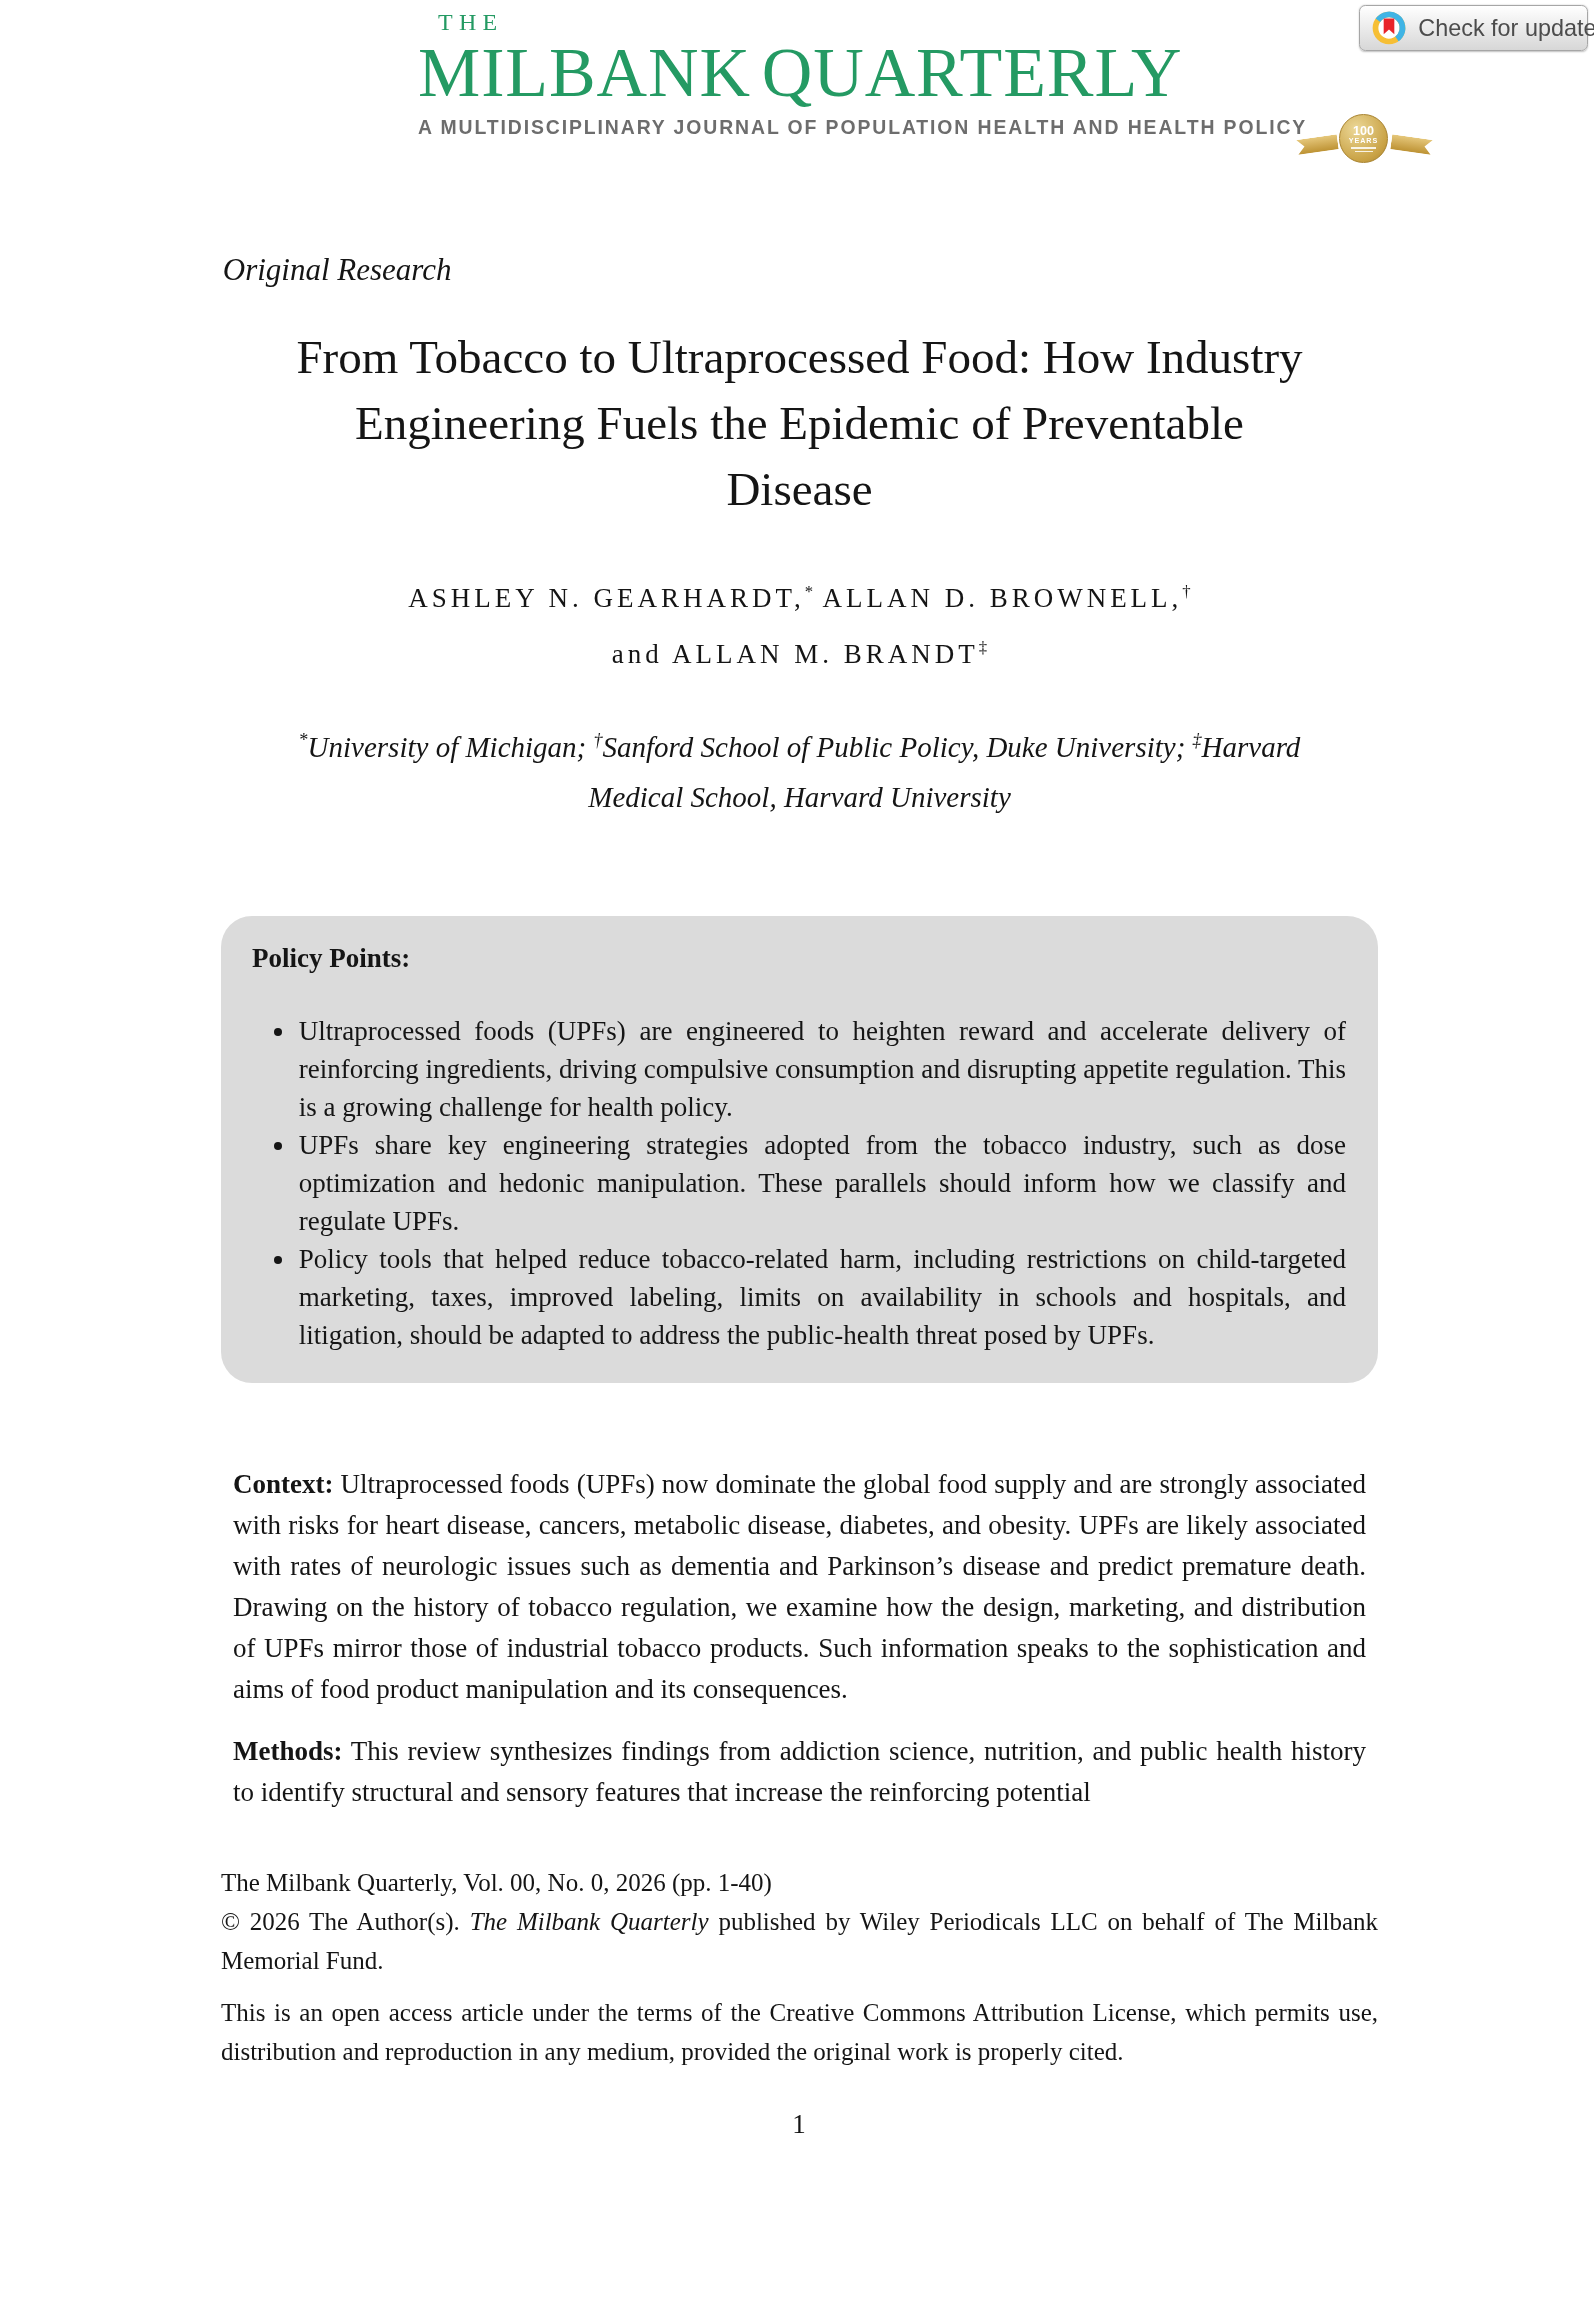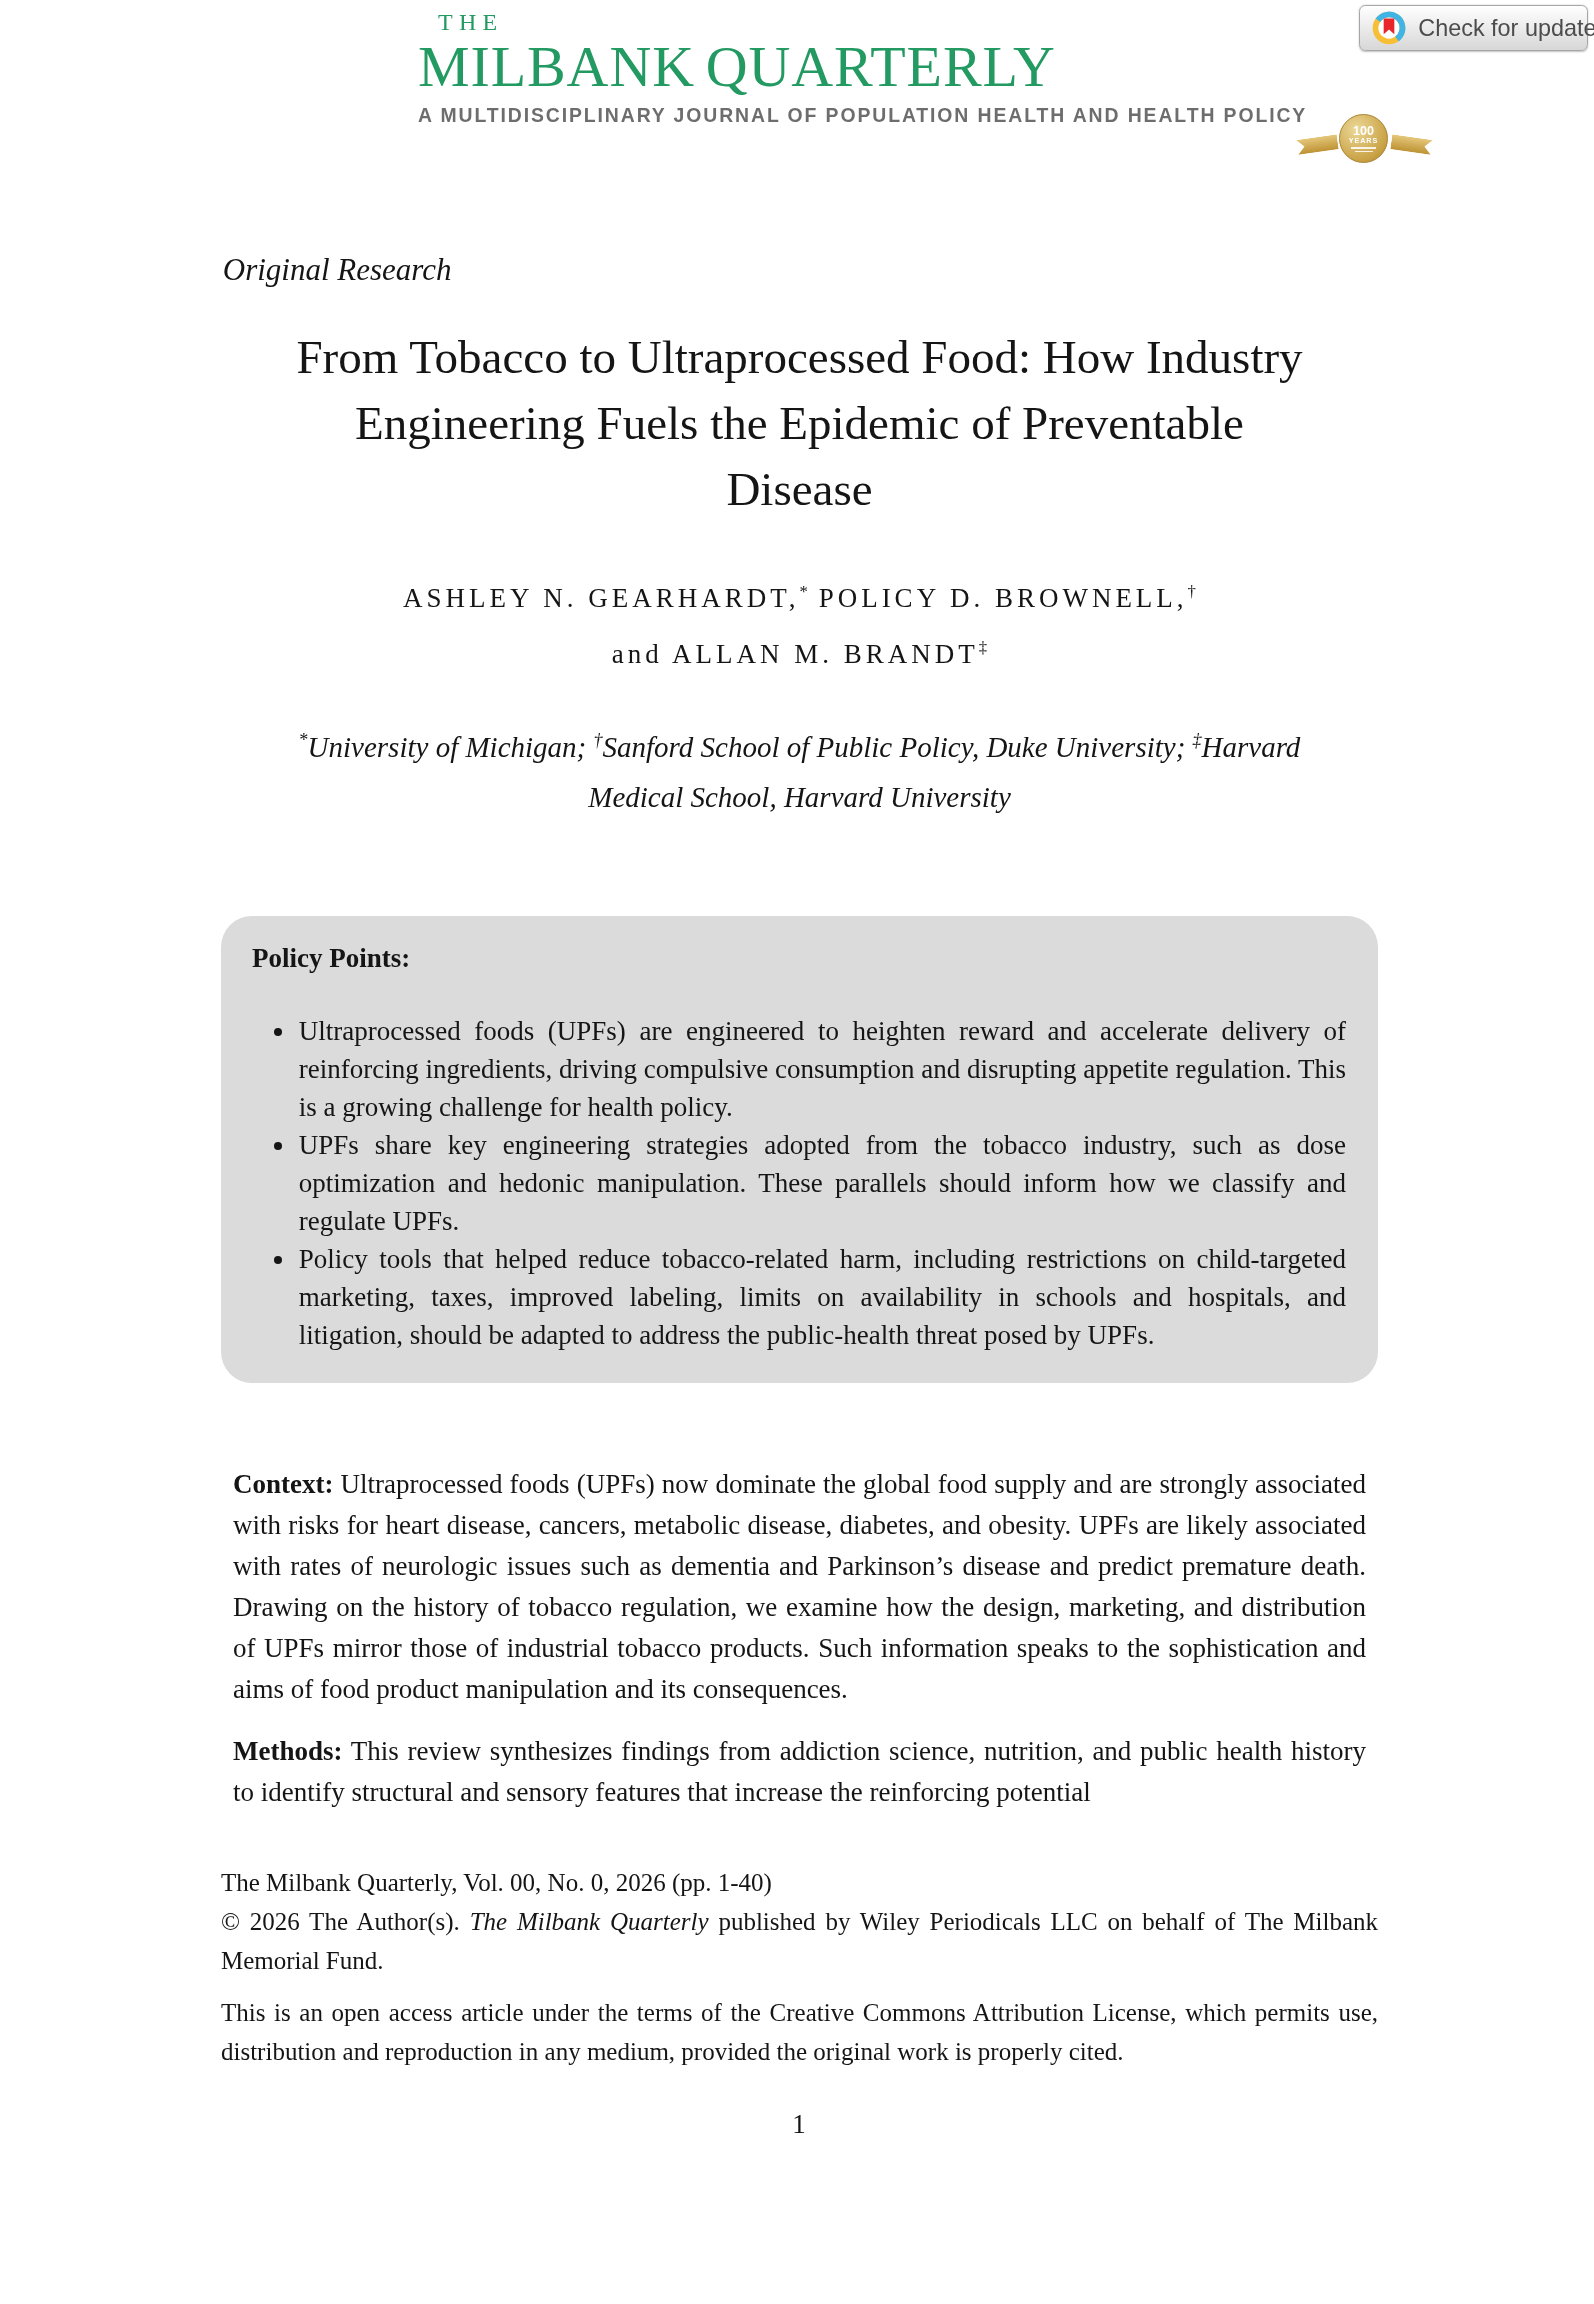--- a/index.html
+++ b/index.html
@@ -6,21 +6,21 @@
   .page {
     position:relative; width:1595px; height:2304px; margin:0 auto;
     background:#ffffff; overflow:hidden;
     font-family:"Liberation Serif", serif; color:#151515;
   }
 
   
   .header { position:absolute; top:0; left:0; width:100%; height:212px; }
   .masthead { position:absolute; left:418px; top:9px; }
   .masthead-the { font-size:24px; letter-spacing:6.3px; color:#249a63; margin-left:20px; }
-  .wordmark { font-size:58px; line-height:1.02; color:#249a63; letter-spacing:0.9px; margin-top:0.9px; white-space:nowrap; }
+  .wordmark { font-size:70px; line-height:1.02; color:#249a63; letter-spacing:0.9px; margin-top:0.9px; white-space:nowrap; }
   .wordmark .qpart { margin-left:10.8px; }
   .tagline {
     margin-top:8px; font-family:"Liberation Sans", sans-serif;
     font-size:19.4px; letter-spacing:1.9px; color:#6d6d6d; white-space:nowrap;font-weight:bold;
   }
 
   
   .crossmark-btn {
     position:absolute; top:5.4px; right:7.2px; width:229px; height:46px;
     border:0.9px solid #a6a6a6; border-radius:6.3px;
@@ -127,21 +127,21 @@
 
     <div class="section-label">Original Research</div>
 
     <h1 class="title">
       <span>From Tobacco to Ultraprocessed Food: How Industry</span><br>
       <span>Engineering Fuels the Epidemic of Preventable</span><br>
       <span>Disease</span>
     </h1>
 
     <div class="authors">
-      <span>ASHLEY N. GEARHARDT,</span><sup>*</sup><span> POLICY D. BROWNELL,</span><sup>†</sup><br>
+      <span>ASHLEY N. GEARHARDT,</span><sup>*</sup><span> ALLAN D. BROWNELL,</span><sup>†</sup><br>
       <span>and ALLAN M. BRANDT</span><sup>‡</sup>
     </div>
 
     <div class="affiliations">
       <sup>*</sup><span>University of Michigan; </span><sup>†</sup><span>Sanford School of Public Policy, Duke University; </span><sup>‡</sup><span>Harvard</span><br>
       <span>Medical School, Harvard University</span>
     </div>
 
     <div class="policy-box">
       <div class="pp-heading">Policy Points:</div>

